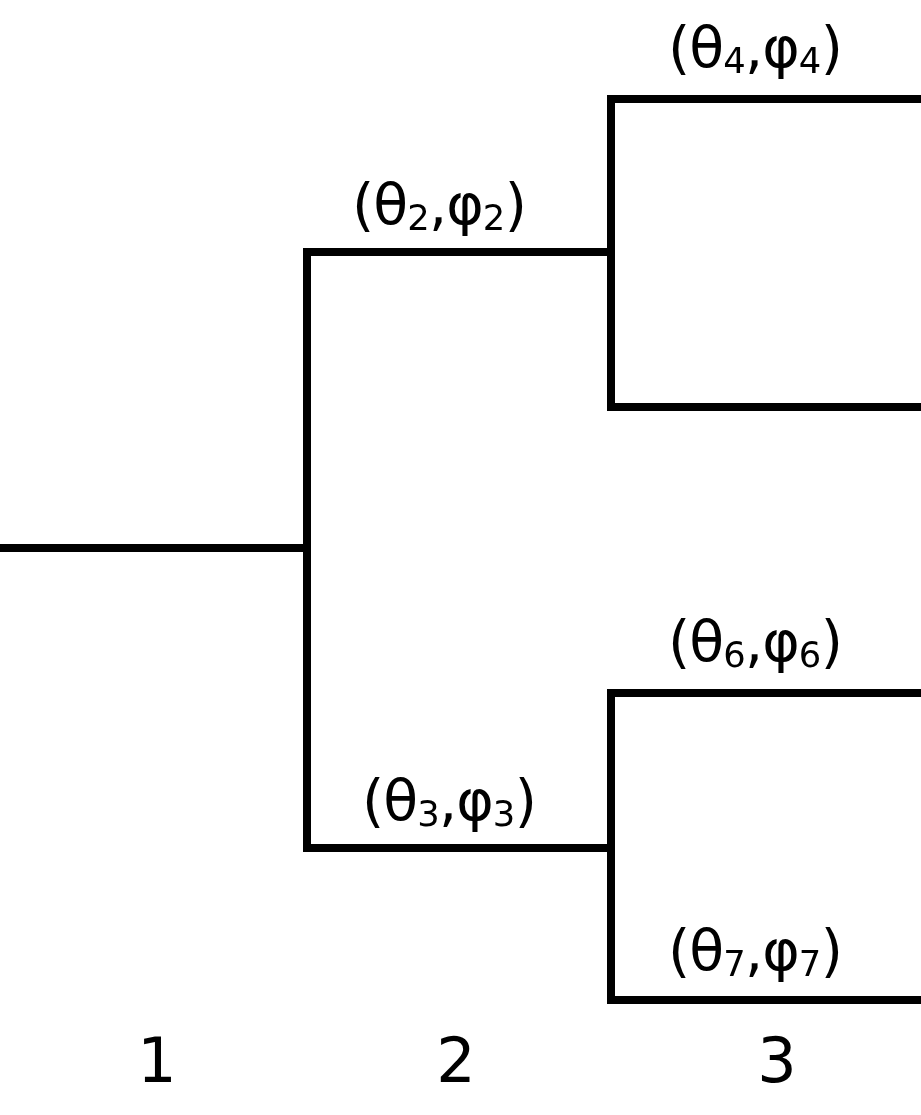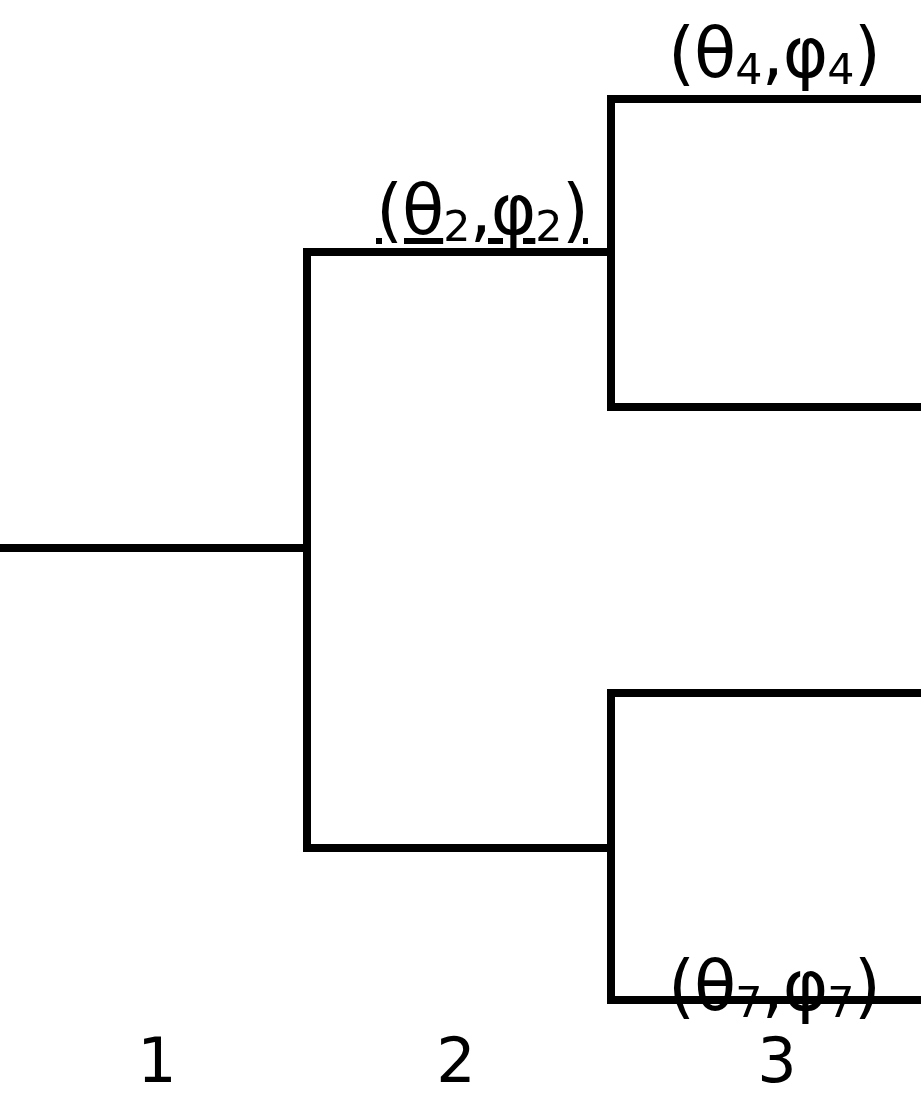--- a/index.html
+++ b/index.html
@@ -21,21 +21,21 @@
     position: absolute;
     left: 0;
     top: 0;
     width: 921px;
     height: 1115px;
     display: block;
   }
   .branch-label {
     position: absolute;
     font-family: "DejaVu Sans", sans-serif;
-    font-size: 69px;
+    font-size: 57px;
     font-weight: 400;
     color: #000000;
     line-height: 1;
     white-space: nowrap;
     letter-spacing: -1px;
   }
   .branch-label sub {
     font-size: 0.62em;
     vertical-align: baseline;
     position: relative;
@@ -69,21 +69,23 @@
         <line x1="607" y1="693" x2="921" y2="693" stroke="#000000" stroke-width="8"></line>
         <line x1="607" y1="1000" x2="921" y2="1000" stroke="#000000" stroke-width="8"></line>
       </g>
     <g id="connector-lines" stroke="#000000" stroke-width="8" stroke-linecap="butt" fill="none">
         <line x1="307" y1="249" x2="307" y2="852" stroke="#000000" stroke-width="8"></line>
         <line x1="611" y1="96" x2="611" y2="410" stroke="#000000" stroke-width="8"></line>
         <line x1="611" y1="690" x2="611" y2="1003" stroke="#000000" stroke-width="8"></line>
       </g>
   </svg>
 
-  <div class="branch-label" style="left: 376px; top: 176px; text-decoration: underline;">(θ<sub>2</sub>,φ<sub>2</sub>)</div>
+  <div class="branch-label" style="left: 352px; top: 176px;">(θ<sub>2</sub>,φ<sub>2</sub>)</div>
+  <div class="branch-label" style="left: 362px; top: 772px;">(θ<sub>3</sub>,φ<sub>3</sub>)</div>
   <div class="branch-label" style="left: 668px; top: 19px;">(θ<sub>4</sub>,φ<sub>4</sub>)</div>
-  <div class="branch-label" style="left: 668px; top: 922px; margin-top: 30px;">(θ<sub>7</sub>,φ<sub>7</sub>)</div>
+  <div class="branch-label" style="left: 668px; top: 613px;">(θ<sub>6</sub>,φ<sub>6</sub>)</div>
+  <div class="branch-label" style="left: 668px; top: 922px;">(θ<sub>7</sub>,φ<sub>7</sub>)</div>
 
   <div class="level-label" style="left: 157px; top: 1030px;">1</div>
   <div class="level-label" style="left: 456px; top: 1030px;">2</div>
   <div class="level-label" style="left: 777px; top: 1030px;">3</div>
 
 </div>
 
 </body></html>

